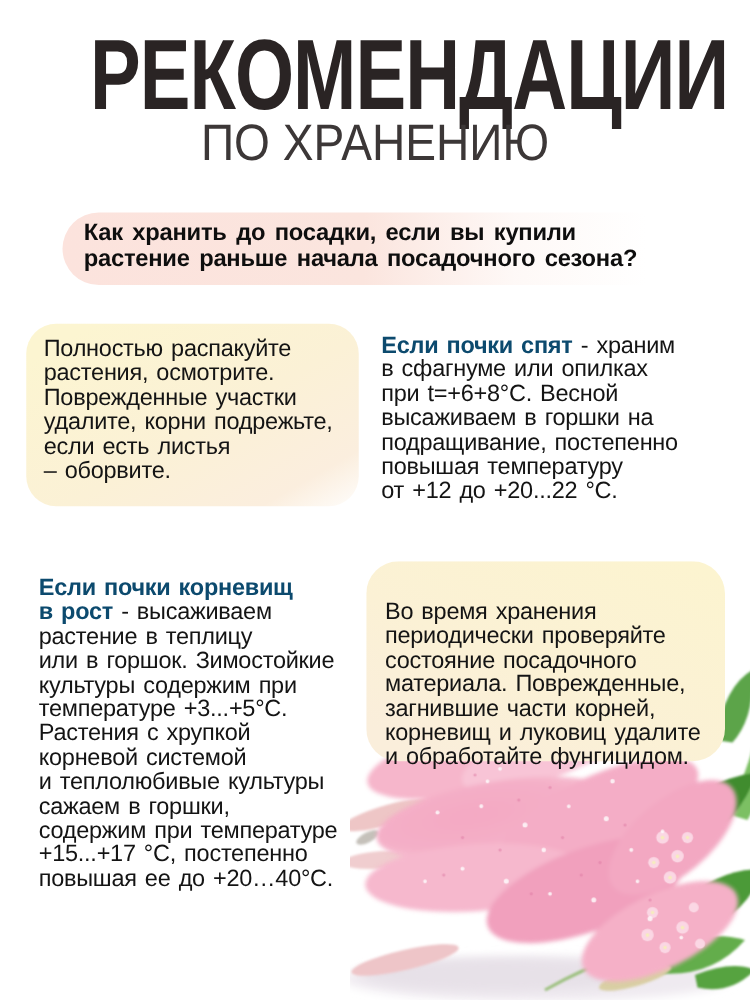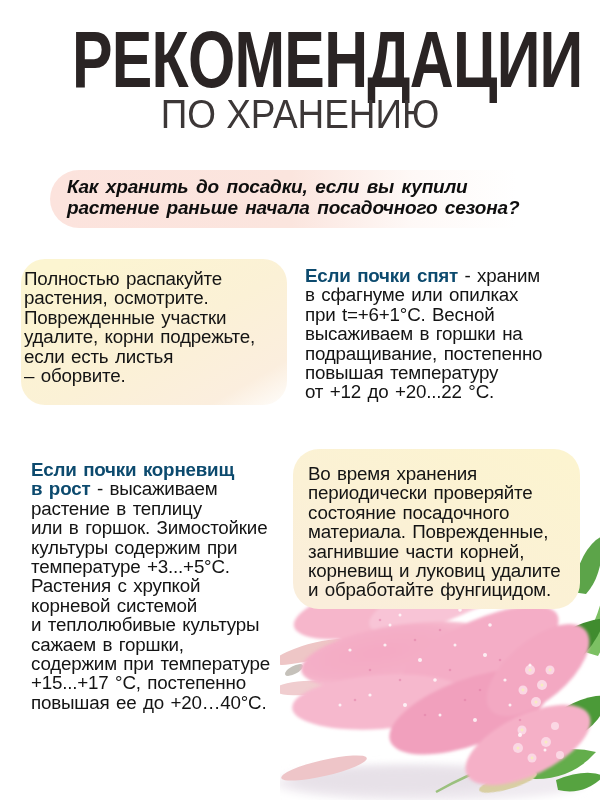--- a/index.html
+++ b/index.html
@@ -16,42 +16,41 @@
   }
   .subtitle {
     position:absolute; top:94px; left:0; width:600px; text-align:center;
     font-size:41px; font-weight:400; line-height:1; color:#3c3737;
     white-space:nowrap; transform:scaleX(0.9);
   }
   .question {
     position:absolute; left:50px; top:170px; width:502px; height:58px;
     border-radius:29px;
     background:linear-gradient(90deg,#fce3dd 0%,#fbe5de 48%,rgba(253,242,238,0.5) 72%,rgba(255,255,255,0) 93%);
-    font-style:italic;
   }
   .question p {
     padding:7px 0 0 17px; font-size:19px; font-weight:700; line-height:20.5px;
     letter-spacing:-0.2px; word-spacing:2.5px; color:#0e0e0e; white-space:pre-line;
   }
   .tx {
     font-size:18.8px; line-height:19.4px; letter-spacing:-0.2px;
     word-spacing:1.5px; white-space:pre-line; color:#141414;
   }
   .lead { font-weight:700; color:#0c4a6e; }
   .card { position:absolute; }
   .card1 {
     left:21px; top:259px; width:266px; height:146px; border-radius:24px;
     background:linear-gradient(150deg,#fcf5d1 10%,#fbf1d6 55%,#fbeede 85%,rgba(253,248,240,0.25) 100%);
   }
-  .card1 .tx { padding:10px 6px 0 3px; }
+  .card1 .tx { padding:10px 6px 0 14px; }
   .card4 {
     left:293px; top:449px; width:287px; height:160px; border-radius:26px; z-index:3;
     background:linear-gradient(205deg,#fcf4d0 5%,#fbf1d5 55%,#faeedb 90%);
   }
-  .card4 .tx { padding:15px 4px 0 15px; }
+  .card4 .tx { padding:30px 4px 0 15px; }
   .block2 { position:absolute; left:305px; top:266px; width:292px; }
   .block3 { position:absolute; left:31px; top:460px; width:285px; z-index:2; }
   .photo { position:absolute; left:280px; top:530px; width:320px; height:270px; z-index:1; }
 </style>
 </head>
 <body>
 
 <h1 class="title">РЕКОМЕНДАЦИИ</h1>
 <h2 class="subtitle">ПО ХРАНЕНИЮ</h2>
 
@@ -65,21 +64,21 @@
 растения, осмотрите.
 Поврежденные участки
 удалите, корни подрежьте,
 если есть листья
 – оборвите.</p>
 </div>
 
 <div class="block2">
   <p class="tx"><span class="lead">Если почки спят</span><span> - храним
 в сфагнуме или опилках
-при t=+6+1°С. Весной
+при t=+6+8°С. Весной
 высаживаем в горшки на
 подращивание, постепенно
 повышая температуру
 от +12 до +20...22 °С.</span></p>
 </div>
 
 <div class="block3">
   <p class="tx"><span class="lead">Если почки корневищ
 в рост</span><span> - высаживаем
 растение в теплицу

